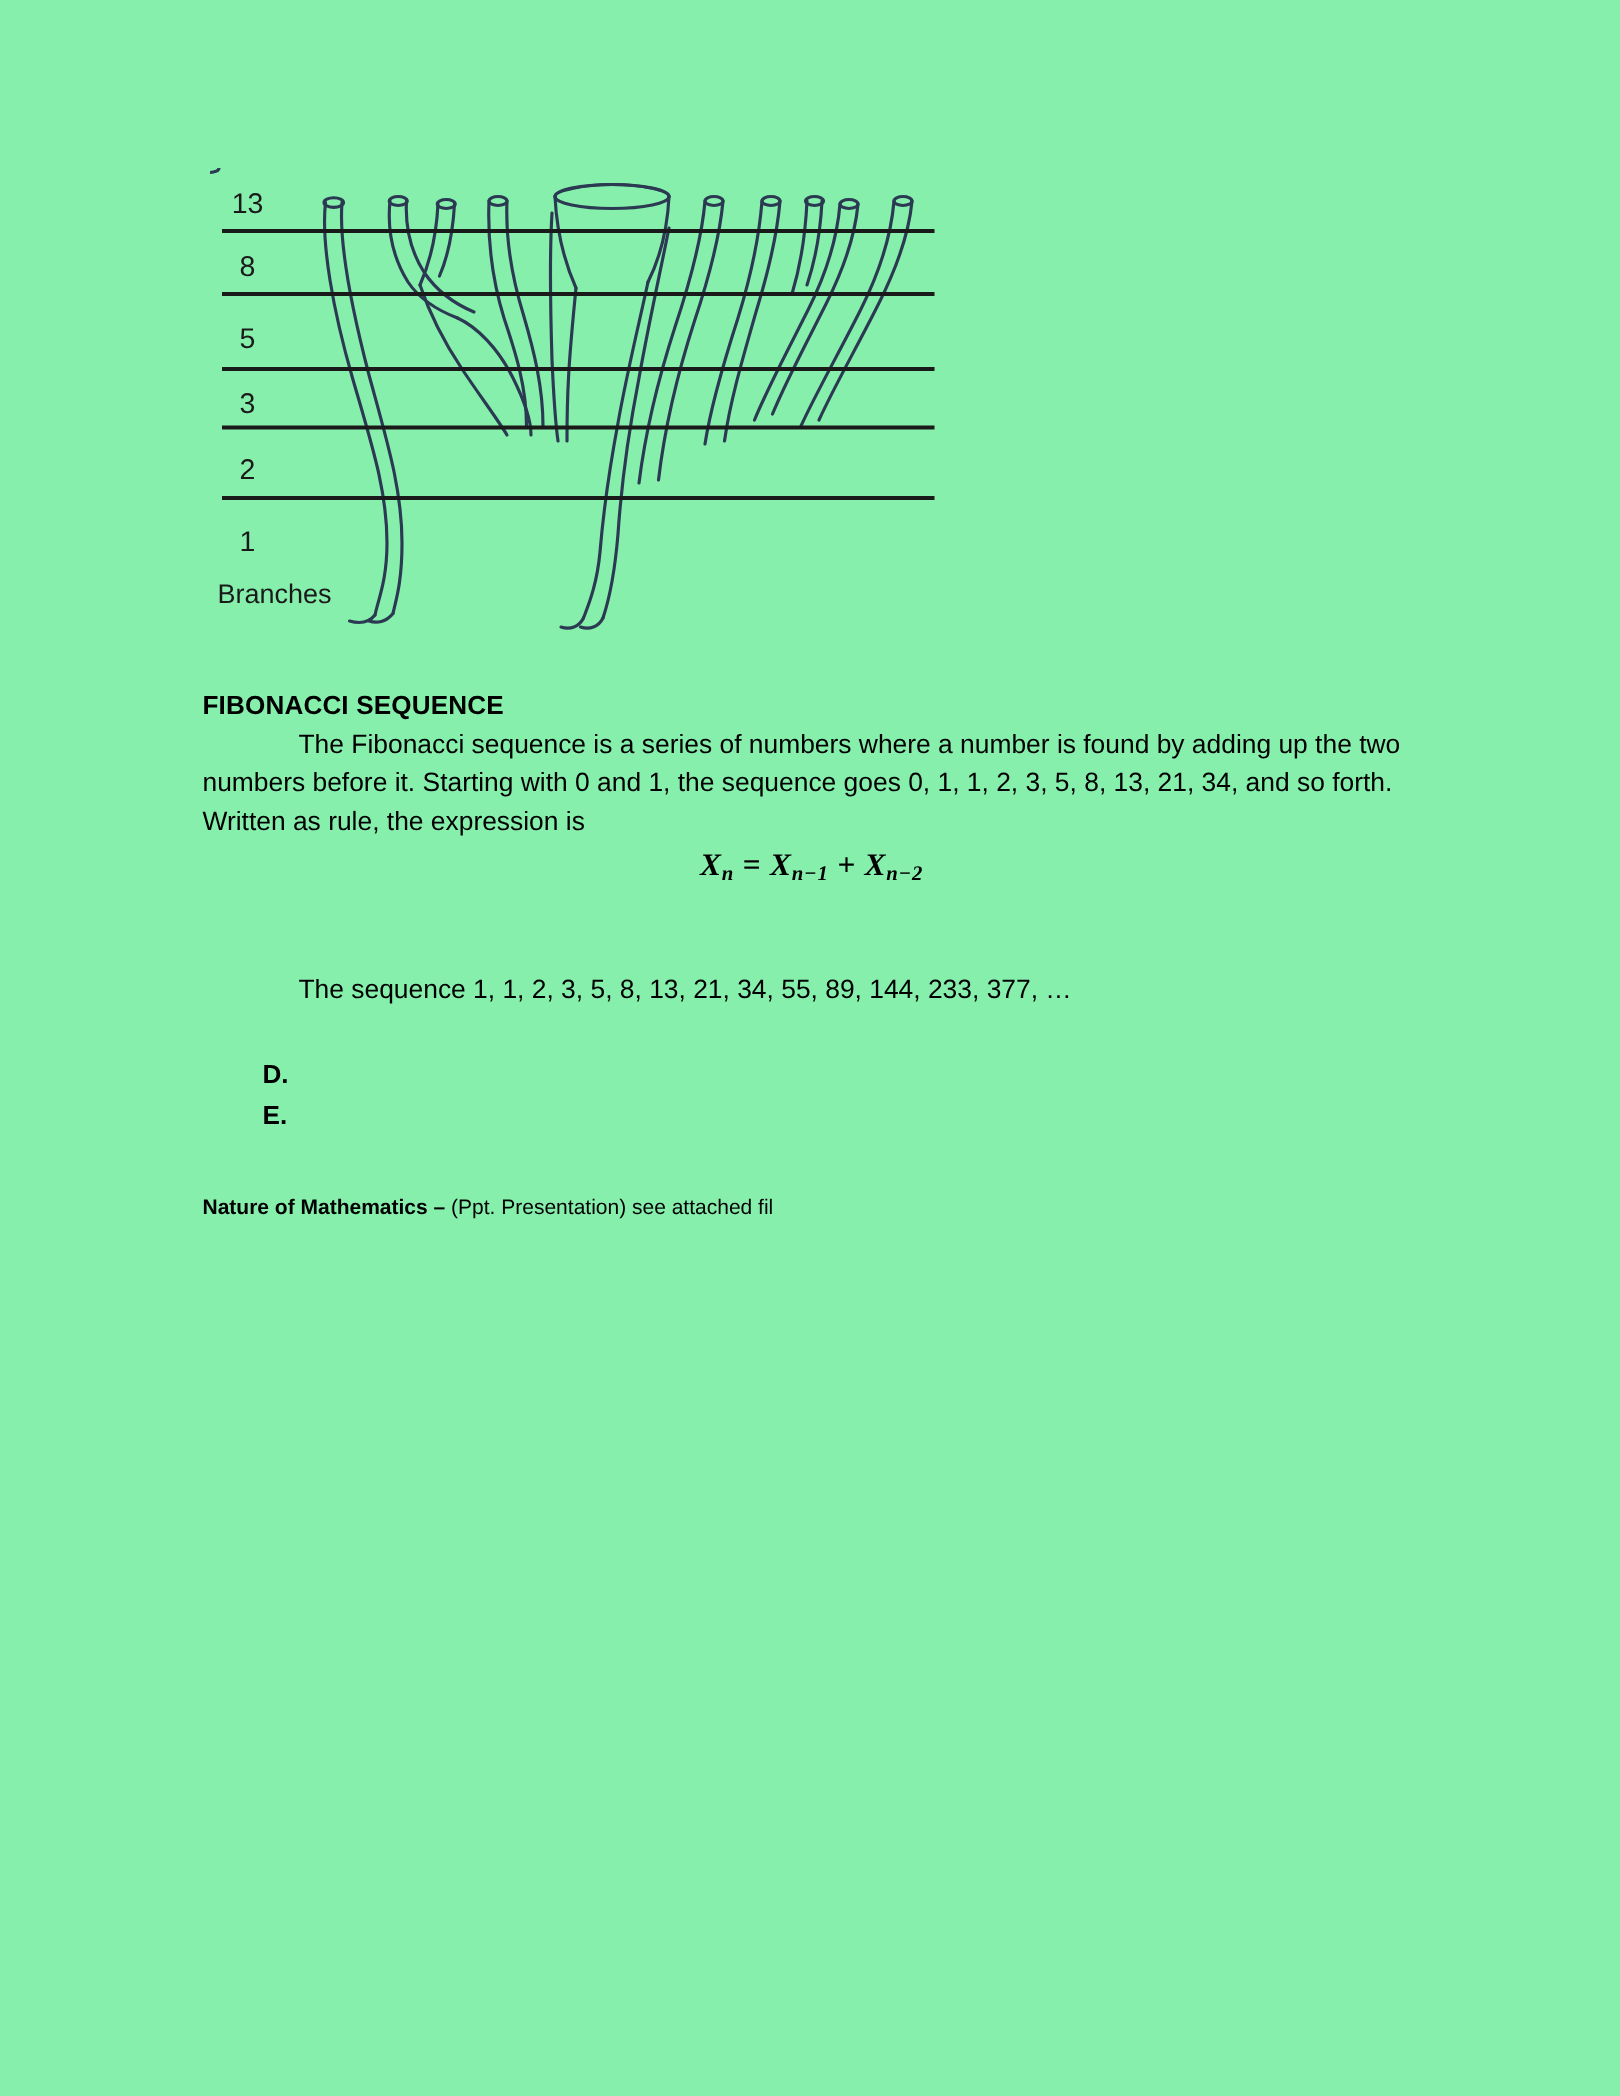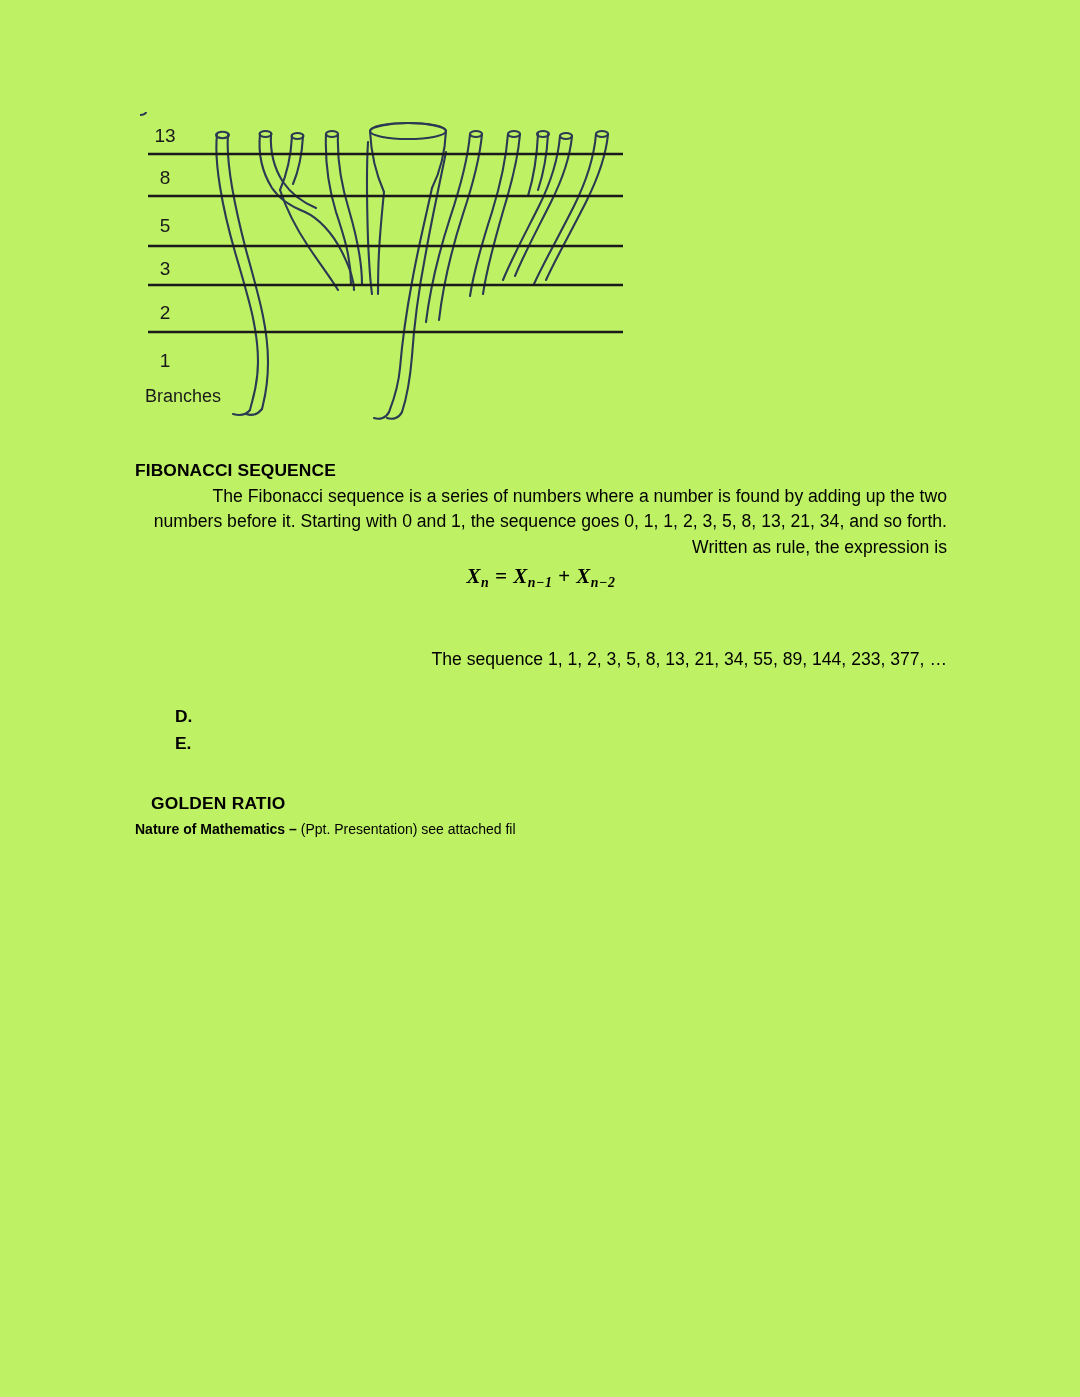--- a/index.html
+++ b/index.html
@@ -12,21 +12,21 @@
     height: 1397px;
     position: relative;
     font-family: "Liberation Sans", sans-serif;
     color: #000000;
     overflow: hidden;
   }
 
   .page {
     position: absolute;
     inset: 0;
-    background: #bef264;
+    background: #86efac;
   }
 
   
   .figure {
     position: absolute;
     left: 140px;
     top: 112px;
     width: 500px;
     height: 320px;
   }
@@ -58,21 +58,21 @@
   }
   .heading {
     font-weight: bold;
     font-size: 17.4px;
     letter-spacing: 0.1px;
   }
   p {
     margin: 0;
   }
   .para {
-    text-align: right;
+    text-align: left;
   }
   .indent {
     text-indent: 64px;
   }
   .formula {
     text-align: center;
     font-family: "Liberation Serif", serif;
     font-weight: bold;
     font-style: italic;
     font-size: 21px;
@@ -226,20 +226,19 @@
 
     <div class="list-item">
       <span class="list-letter">D.</span>
     </div>
     <div class="list-item">
       <span class="list-letter">E.</span>
     </div>
 
     <div class="gap-xl"></div>
 
-    <p class="golden">GOLDEN RATIO</p>
 
     <p class="nature">
       <b>Nature of Mathematics –</b><span> (Ppt. Presentation) see attached fil</span>
     </p>
 
   </div>
 </div>
 
 </body></html>

